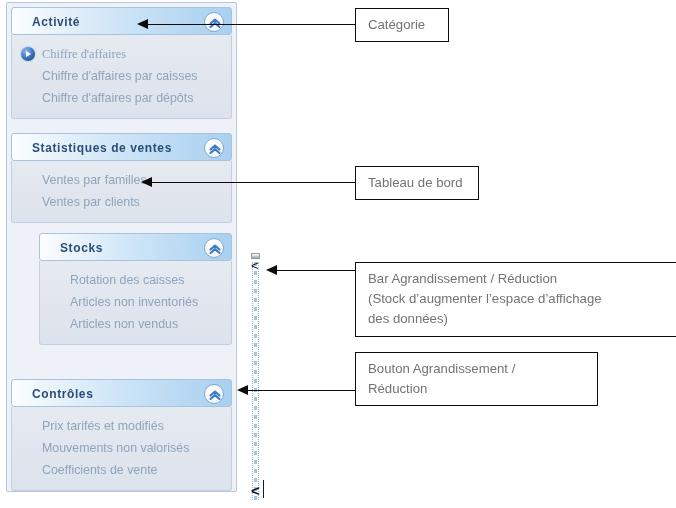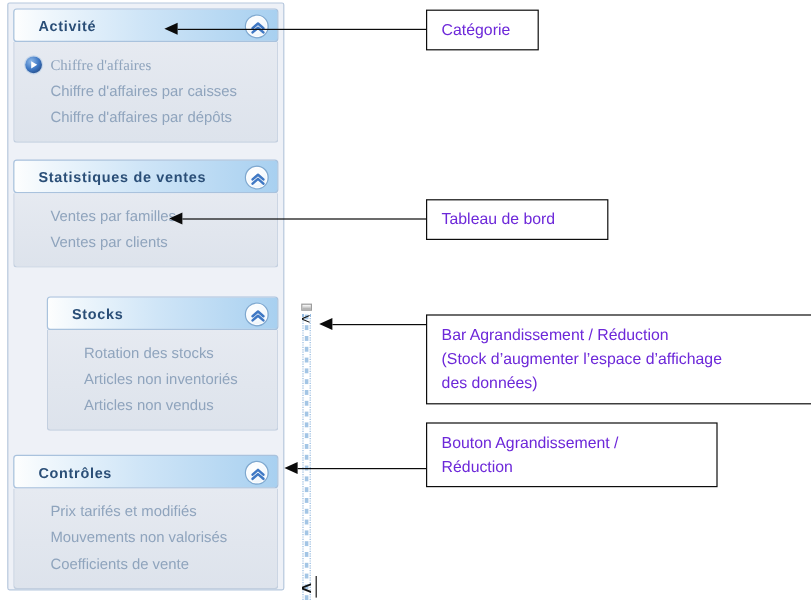--- a/index.html
+++ b/index.html
@@ -167,21 +167,21 @@
   }
 
   
   .callout {
     position: absolute;
     border: 1px solid #0d0d0d;
     background: #ffffff;
     box-sizing: border-box;
     padding: 6px 22px 6px 12px;
     font-size: 13.2px;
-    color: #6d28d9;
+    color: #737373;
     line-height: 20px;
   }
   .callout .line { white-space: nowrap; }
 
   .leader {
     position: absolute;
     height: 1px;
     background: #0b0b0b;
   }
   .arrowhead {
@@ -234,33 +234,33 @@
     <div class="group-body">
       <div class="nav-item">
         <span>Ventes par familles</span>
       </div>
       <div class="nav-item">
         <span>Ventes par clients</span>
       </div>
     </div>
   </div>
 
-  <div class="nav-group" style="top:244px;padding-left:28px;">
+  <div class="nav-group" style="top:230px;padding-left:28px;">
     <div class="group-header">
       <span class="title">Stocks</span>
       <span class="chev-btn">
         <svg width="16" height="16" viewBox="0 0 16 16" aria-hidden="true">
           <polyline points="3.5,8.5 8,4.6 12.5,8.5" fill="none" stroke="#3f78c4" stroke-width="2.1" stroke-linecap="round" stroke-linejoin="round"></polyline>
           <polyline points="3.5,12 8,8.1 12.5,12" fill="none" stroke="#3f78c4" stroke-width="2.1" stroke-linecap="round" stroke-linejoin="round"></polyline>
         </svg>
       </span>
     </div>
     <div class="group-body">
       <div class="nav-item">
-        <span>Rotation des stocks</span>
+        <span>Rotation des caisses</span>
       </div>
       <div class="nav-item">
         <span>Articles non inventoriés</span>
       </div>
       <div class="nav-item">
         <span>Articles non vendus</span>
       </div>
     </div>
   </div>
 
@@ -296,21 +296,21 @@
   <span class="split-caret" id="split-caret-bottom">&lt;</span>
   <span id="text-caret"></span>
 </div>
 
 <div class="callout" style="left:355px; top:8px; width:94px; height:34px;">
   <div class="line">Catégorie</div>
 </div>
 <div class="leader" style="left:148px; top:24px; width:207px;"></div>
 <div class="arrowhead" style="left:137px; top:19px;"></div>
 
-<div class="callout" style="left:355px; top:166px; width:152px; height:34px;">
+<div class="callout" style="left:355px; top:166px; width:124px; height:34px;">
   <div class="line">Tableau de bord</div>
 </div>
 <div class="leader" style="left:152px; top:182px; width:203px;"></div>
 <div class="arrowhead" style="left:141px; top:177px;"></div>
 
 <div class="callout" style="left:355px; top:262px; width:352px; height:75px;">
   <div class="line">Bar Agrandissement / Réduction</div>
   <div class="line">(Stock d’augmenter l’espace d’affichage</div>
   <div class="line">des données)</div>
 </div>

